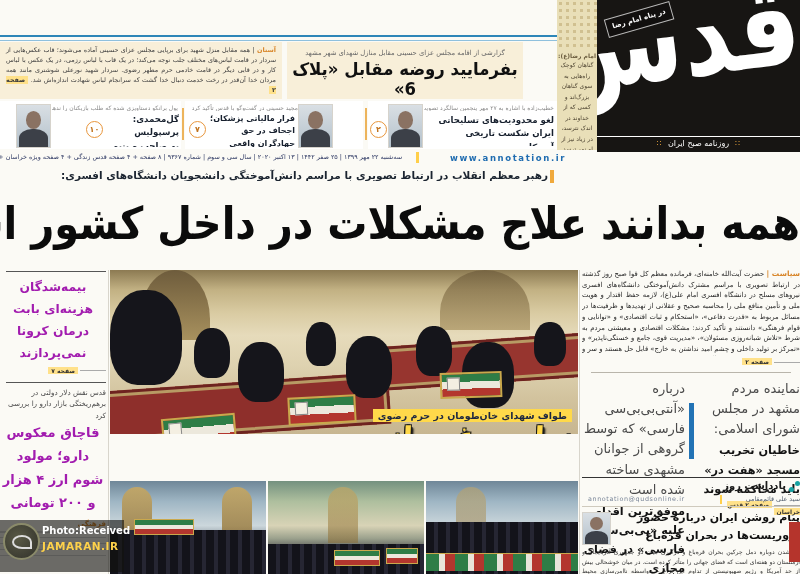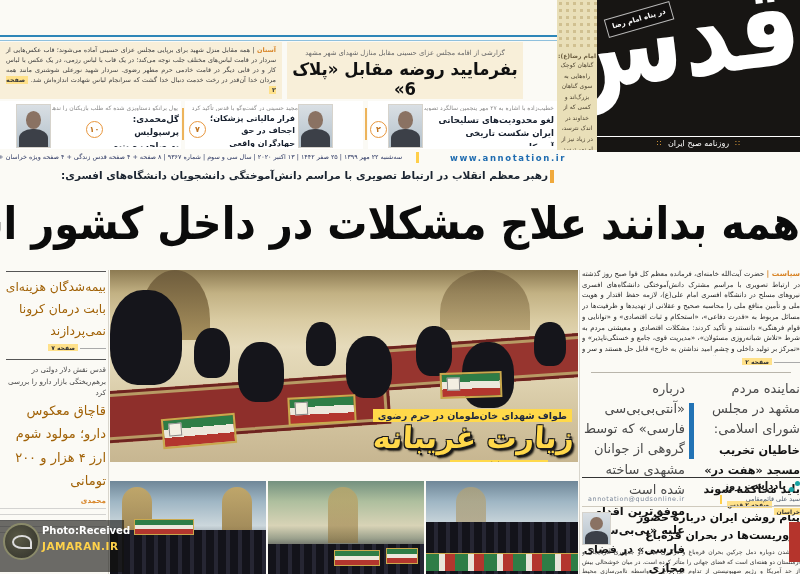--- a/index.html
+++ b/index.html
@@ -52,37 +52,37 @@
   .lead-kicker{left:0;top:169px;width:548px;font-size:10.5px;font-weight:bold;color:#1b2430;text-align:right;white-space:nowrap;overflow:hidden;}
   .lead-bar{left:550px;top:170px;width:4px;height:13px;background:#f0a93c;}
   .lead-headline{left:0;top:183px;width:800px;height:82px;font-size:40px;font-weight:bold;color:#0b0b0b;
     text-align:center;line-height:80px;transform:scaleY(1.12);letter-spacing:-1px;white-space:nowrap;}
 
   
   .hairline-v{top:270px;width:1px;height:304px;background:#d8d5cc;}
   .lc{left:0;top:268px;width:106px;}
   .lc-rule{border-top:1px solid #555;width:100px;margin:3px 0 4px 0;}
   .lc-kicker{font-size:7.2px;color:#4a4a4a;line-height:1.6;text-align:right;}
-  .lc-title{font-size:12.3px;font-weight:normal;color:#a16207;line-height:1.8;text-align:right;}
+  .lc-title{font-size:12.3px;font-weight:bold;color:#a21caf;line-height:1.8;text-align:center;}
   .ref{font-size:6px;color:#333;margin-top:2px;}
   .ref .dash{display:inline-block;width:26px;height:1px;background:#aaa;vertical-align:middle;margin-left:2px;}
   .chip{background:#ffe18a;padding:0 3px;font-weight:bold;}
   .lc-tag{font-size:7.2px;font-weight:bold;color:#d8862a;margin-top:4px;}
   .fake-lines{height:30px;margin-top:3px;background:repeating-linear-gradient(180deg,#b9b9b9 0 1.5px,transparent 1.5px 6px);opacity:.6;}
 
   
   .wm{left:0;top:520px;width:124px;height:52px;background:rgba(18,18,14,.62);color:#fff;z-index:30;}
   .wm-logo{position:absolute;left:3px;top:3px;width:33px;height:33px;border:2px solid #8a8a6a;border-radius:50%;
     background:radial-gradient(circle at 40% 40%,#5a5a46,#30302a);}
   .wm-logo::after{content:"";position:absolute;left:7px;top:10px;width:16px;height:10px;border:2px solid #ddd;border-radius:50% 50% 0 50%;}
   .wm-l1{position:absolute;left:42px;top:5px;font-size:10px;font-weight:bold;direction:ltr;}
   .wm-l2{position:absolute;left:42px;top:20px;font-size:10.5px;font-weight:bold;color:#ffd24a;direction:ltr;letter-spacing:.5px;}
 
   
-  .photo-main{left:110px;top:270px;width:468px;height:192px;overflow:hidden;
+  .photo-main{left:110px;top:270px;width:468px;height:164px;overflow:hidden;
     background:linear-gradient(180deg,#8c7a52 0,#c2b183 12%,#d9cba2 26%,#e6dbbb 40%,#ded2b0 58%,#d2c39e 78%,#c7b691 100%);text-align:center;}
   .arch{position:absolute;border-radius:50% 50% 0 0/70% 70% 0 0;background:linear-gradient(180deg,#6e5c3c,#a8915e);}
   .carpet{position:absolute;background:#8e2f2b;box-shadow:inset 0 0 0 3px #6e2320,inset 0 0 0 6px #b89a64;transform:rotate(-4deg);}
   .carpet.c2{background:#97352f;}
   .fig{position:absolute;background:#15151b;border-radius:46% 46% 38% 38%;}
   .coffin{position:absolute;background:linear-gradient(180deg,#2e7d46 0 34%,#ece8dc 34% 66%,#b3362e 66% 100%);
     border:2px solid #c9a84c;}
   .coffin::after{content:"";position:absolute;left:5px;top:3px;width:11px;height:11px;background:#f4efe2;border:1px solid #888;}
   .ph-kicker{position:absolute;right:6px;top:139px;font-size:9.5px;font-weight:bold;color:#1d2740;
     background:#ffd94a;padding:1px 5px;z-index:5;}
@@ -191,21 +191,21 @@
   <div class="abs hairline-v" style="left:108px;"></div>
   <div class="abs hairline-v" style="left:579px;"></div>
 
   <div class="abs lc">
     <div class="lc-rule"></div>
     <div class="lc-title">بیمه‌شدگان هزینه‌ای بابت درمان کرونا نمی‌پردازند</div>
     <div class="ref"><span class="dash"></span><span class="chip">صفحه ۷</span></div>
     <div class="lc-rule" style="margin-top:8px;"></div>
     <div class="lc-kicker">قدس نقش دلار دولتی در برهم‌ریختگی بازار دارو را بررسی کرد</div>
     <div class="lc-title" style="font-size:13px;">قاچاق معکوس دارو؛ مولود شوم ارز ۴ هزار و ۲۰۰ تومانی</div>
-    <div class="lc-tag">محمدی</div>
+    <div class="lc-tag">فرهنگی</div>
     <div class="fake-lines"></div>
   </div>
 
   <div class="abs wm">
     <div class="wm-logo"></div>
     <div class="wm-l1">Photo:Received</div>
     <div class="wm-l2">JAMARAN.IR</div>
   </div>
 
   <div class="abs photo-main">

